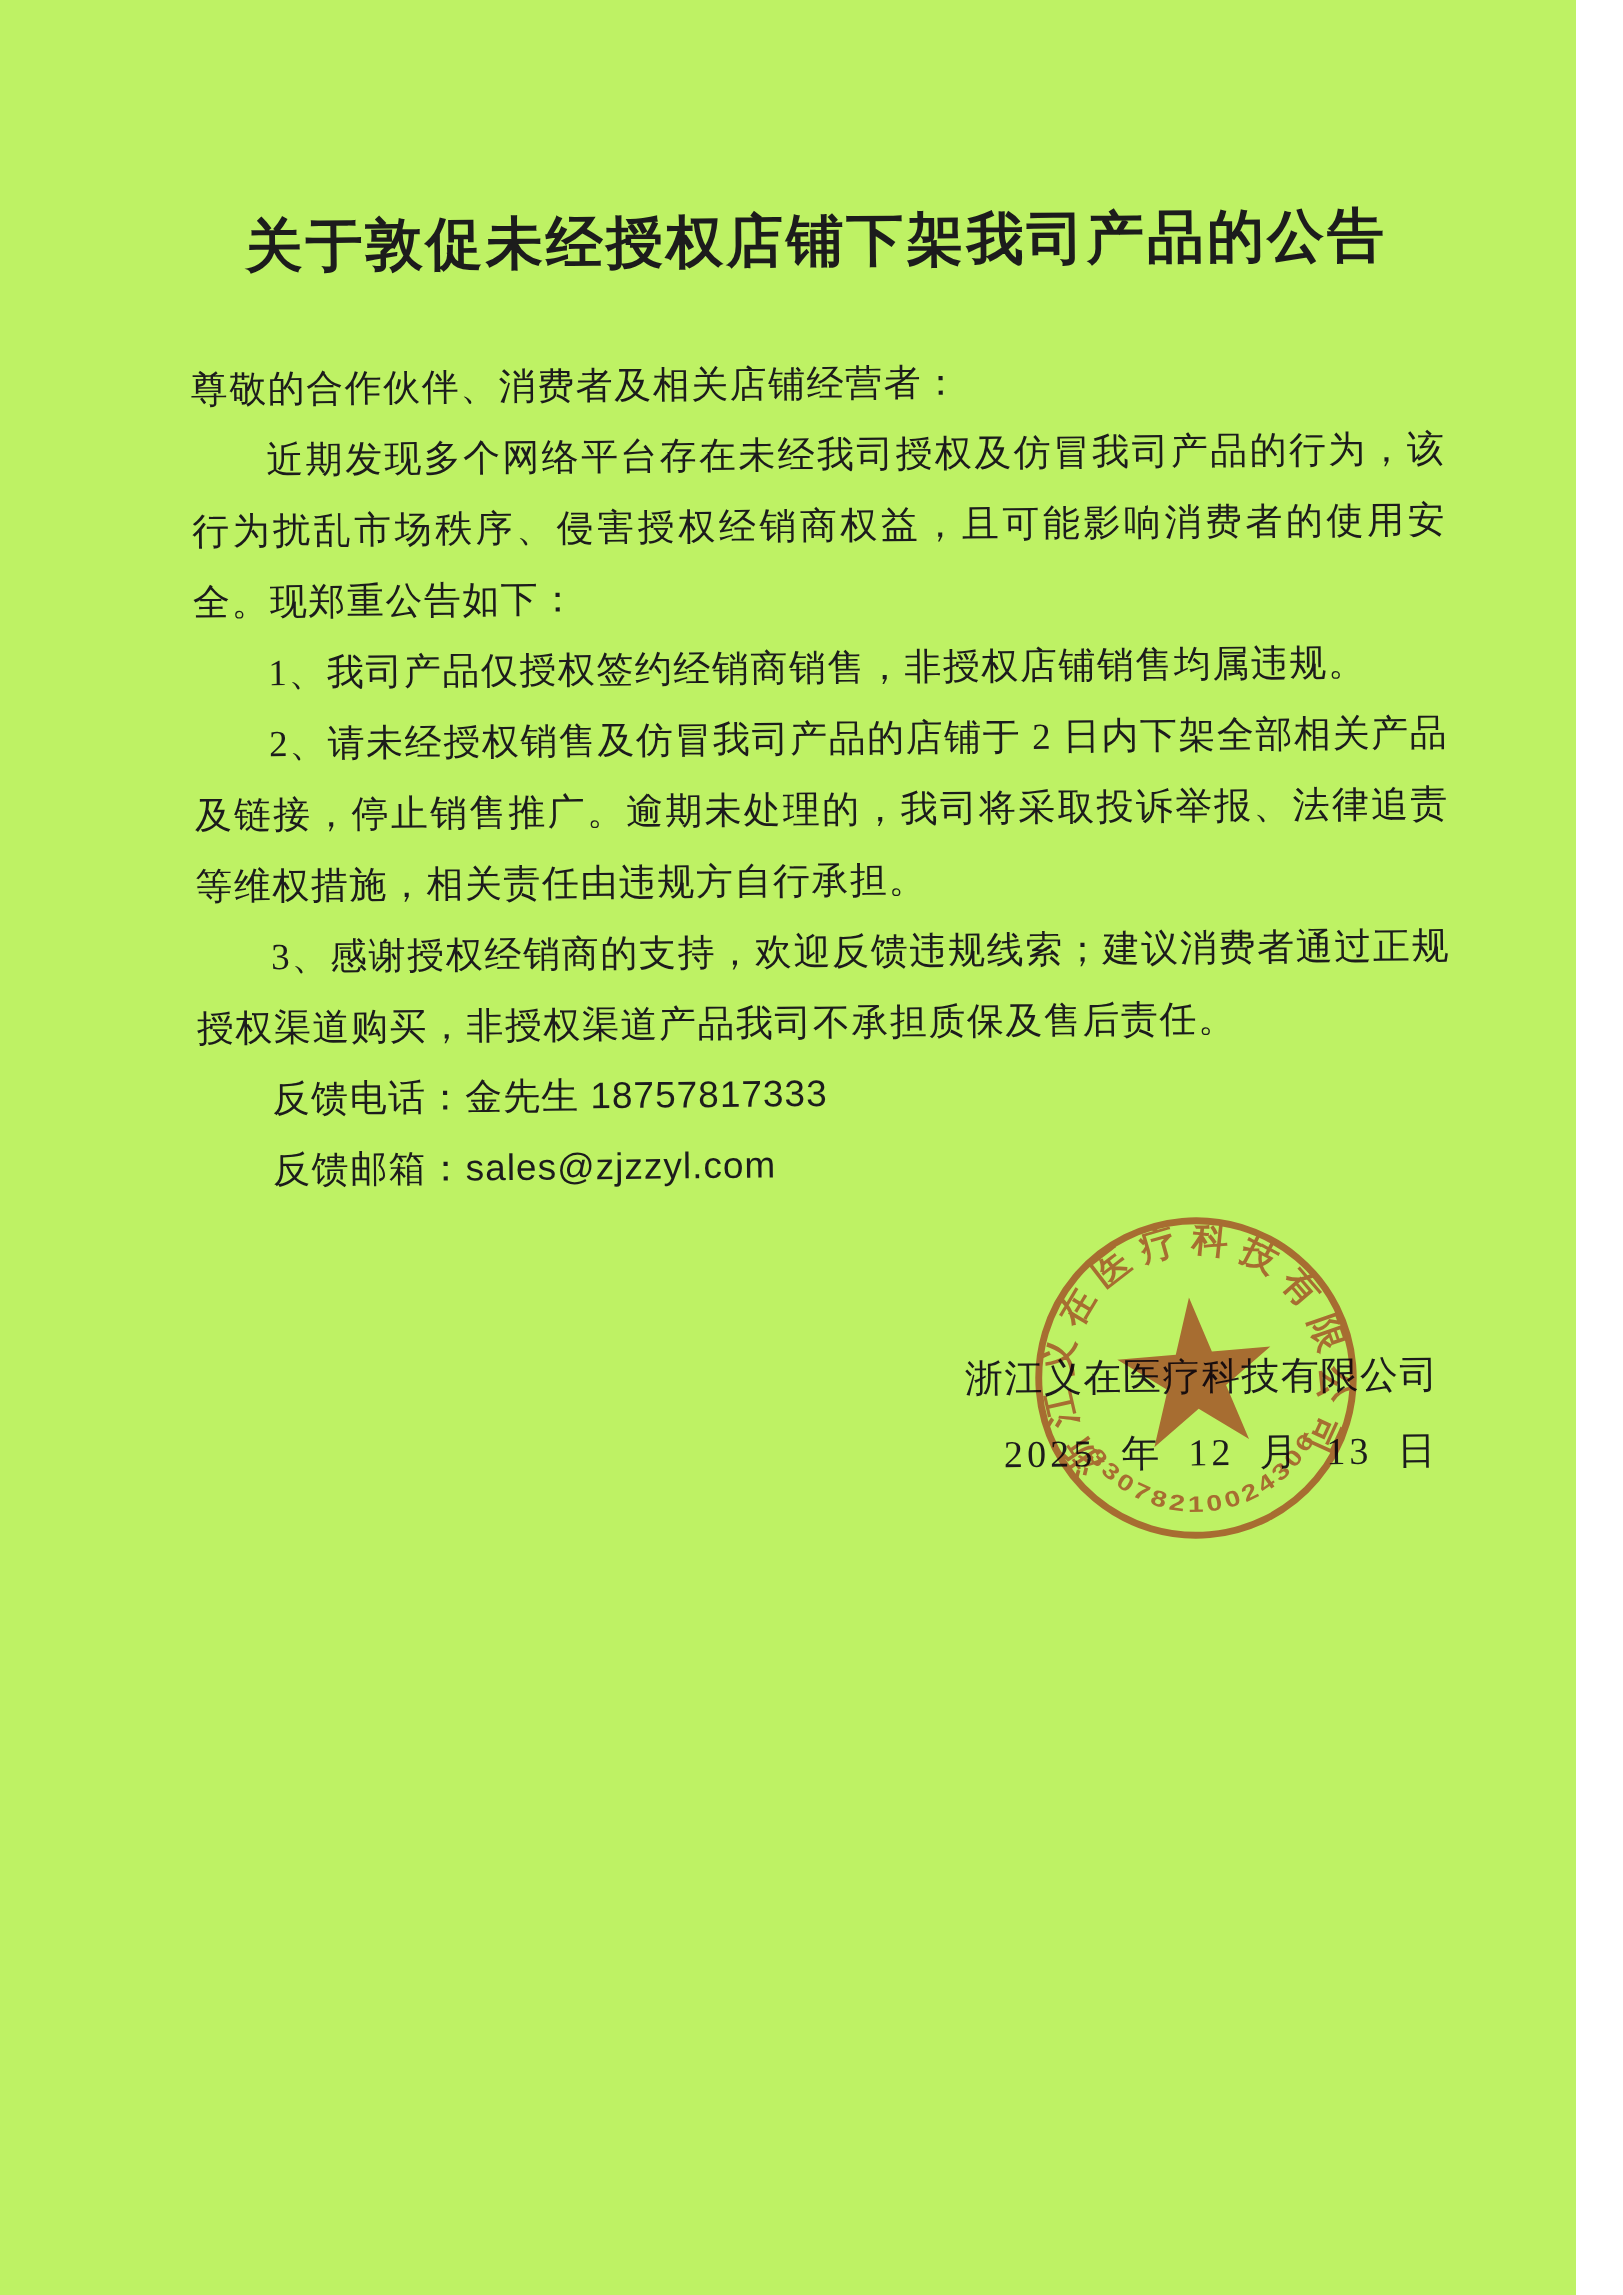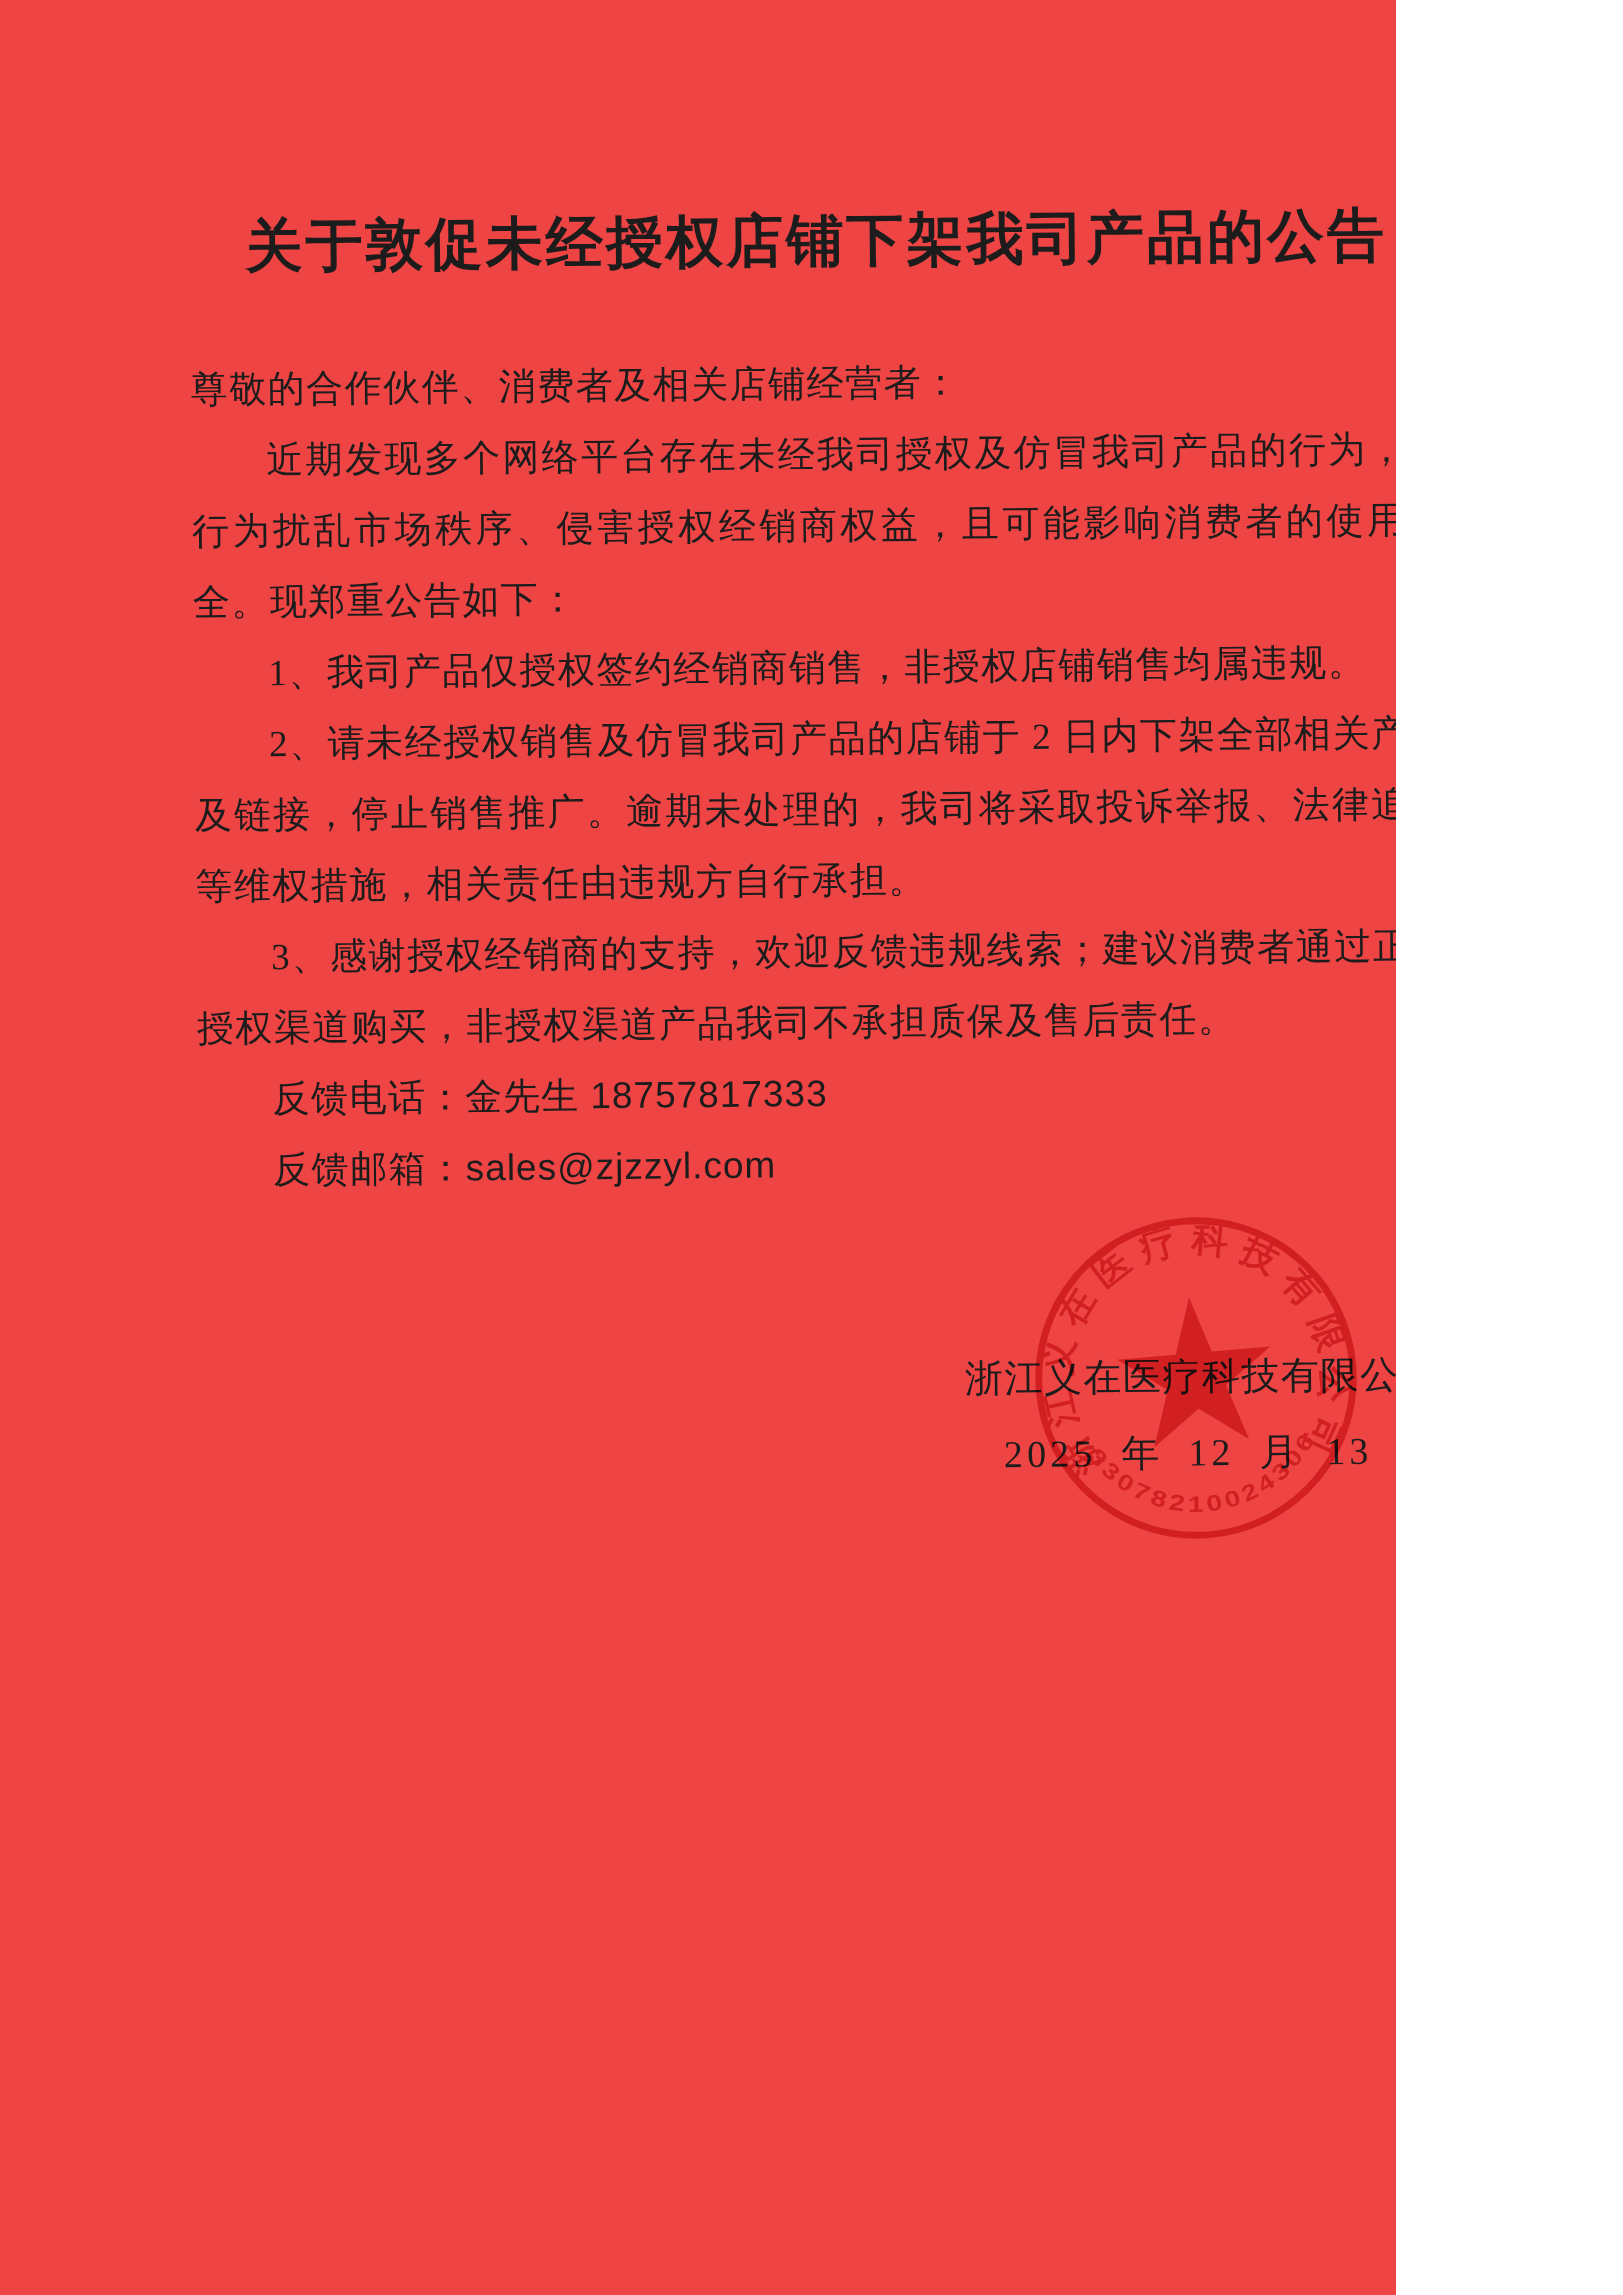--- a/index.html
+++ b/index.html
@@ -1,20 +1,20 @@
 <!DOCTYPE html>
 <html style="font-size:8.2px"><head>
 <meta charset="utf-8">
 <style>
   html,body{margin:0;padding:0;background:#ffffff;}
   .page{
     position:relative;
-    width:1396px;
+    width:1576px;
     height:2295px;
-    background:#ef4444;
+    background:#bef264;
     overflow:hidden;
     font-family:"Liberation Serif","DejaVu Serif",serif;
     color:#1c1c1c;
   }
   .doc{
     position:absolute;
     left:189px;
     top:207px;
     width:1254px;
     transform:rotate(-0.55deg);

